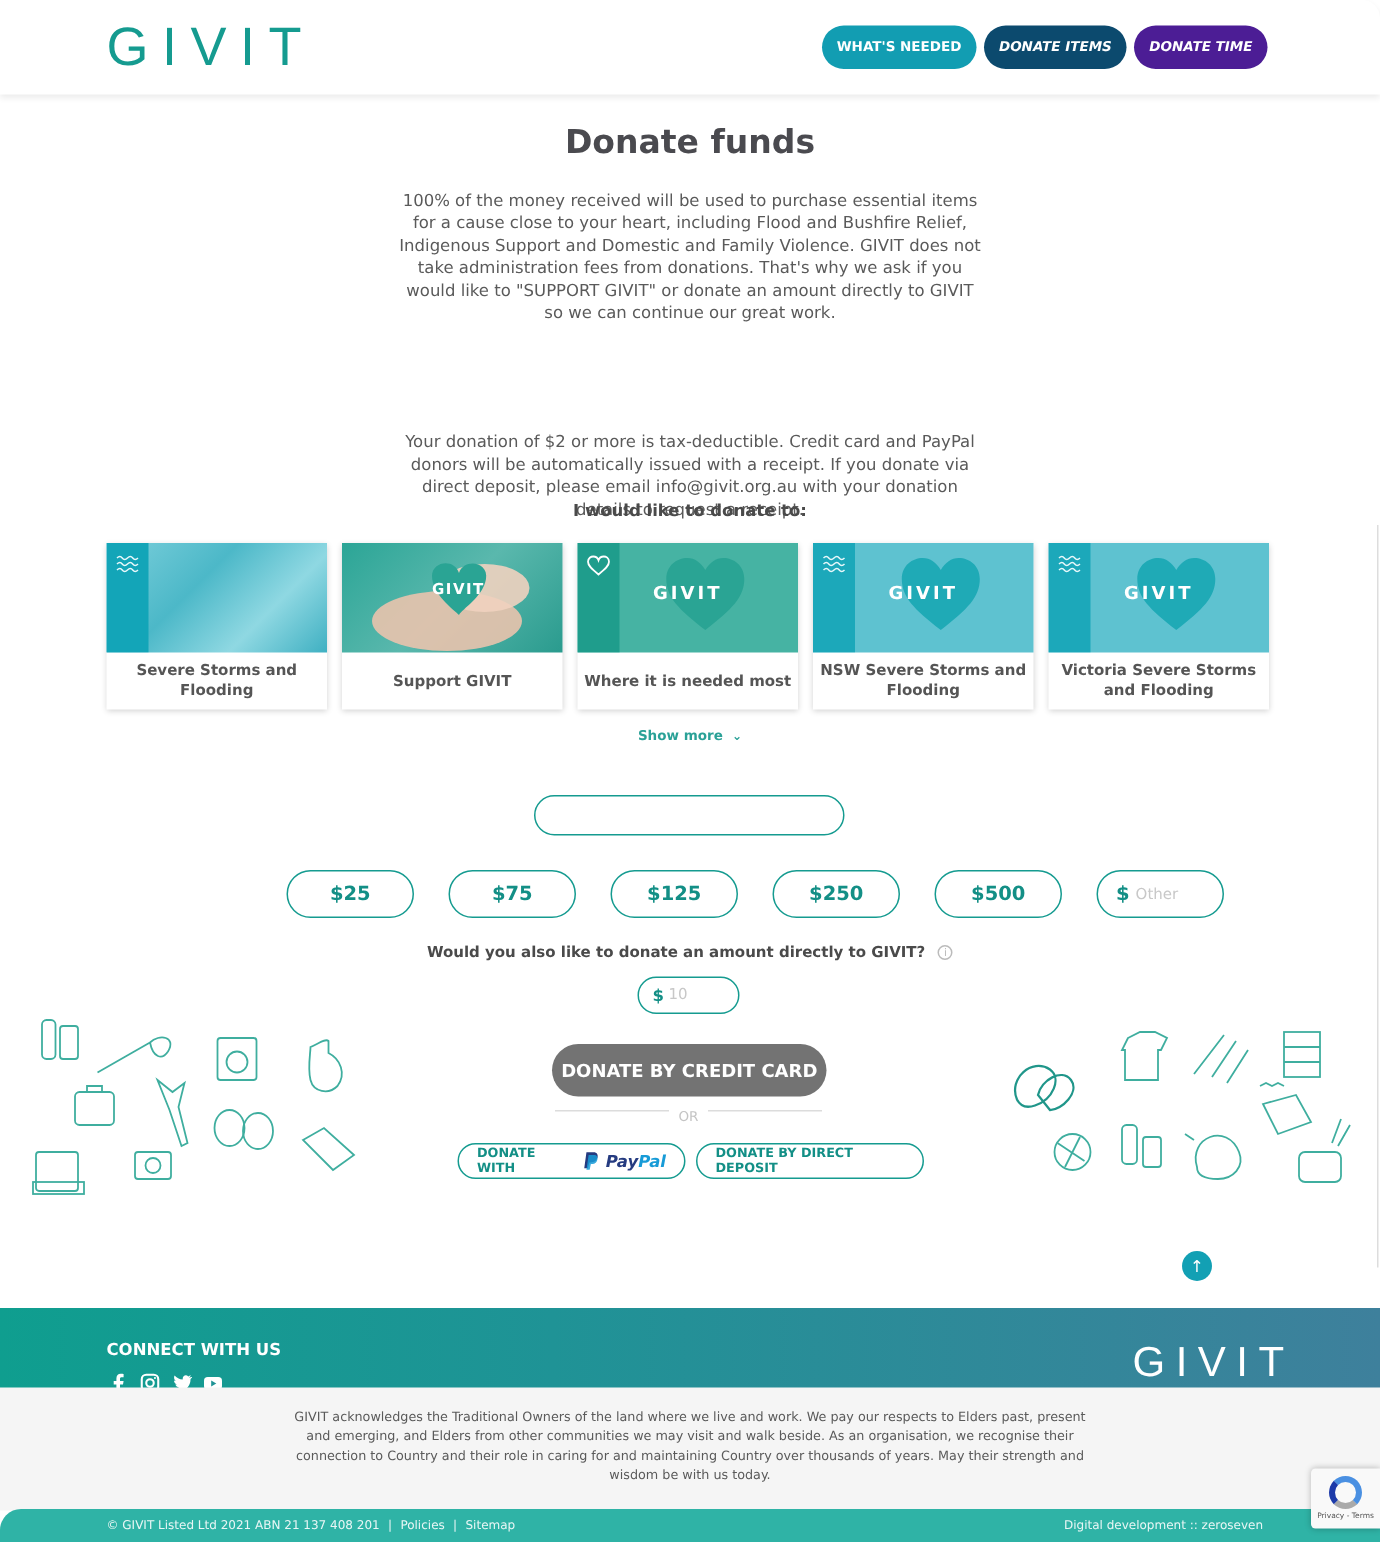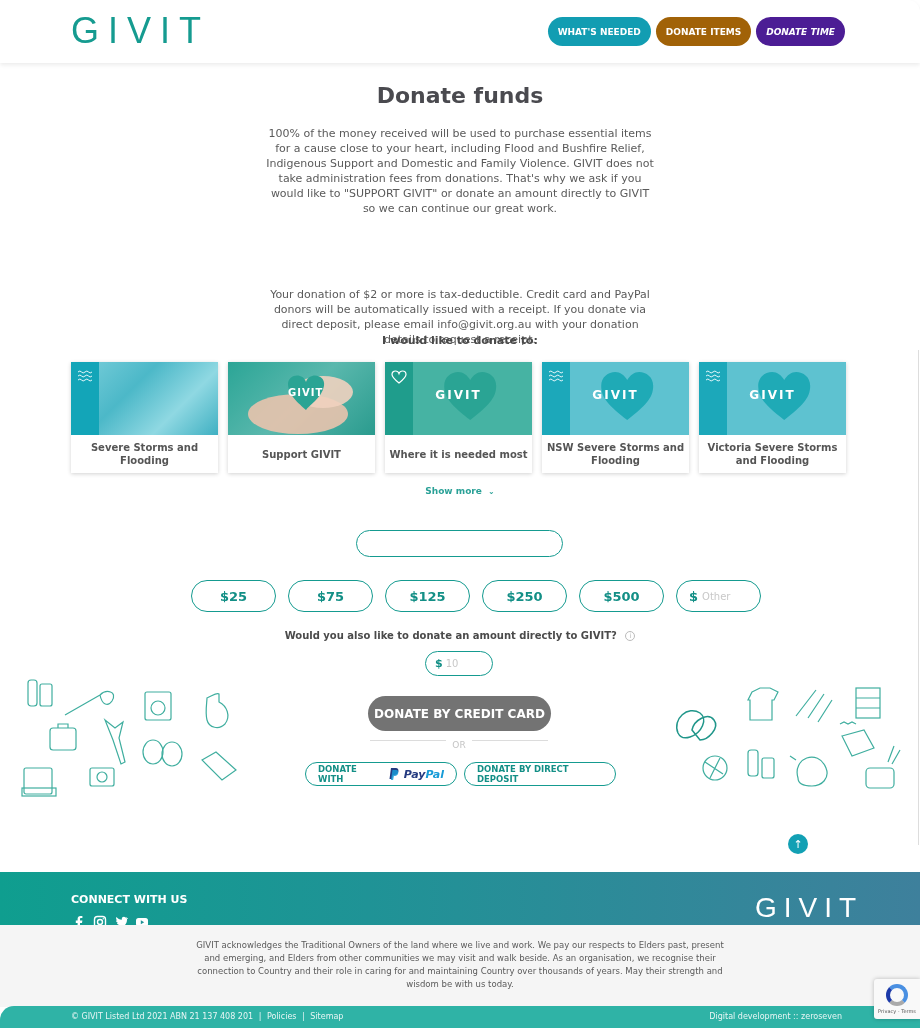--- a/index.html
+++ b/index.html
@@ -8,21 +8,21 @@
 
   
   .header { position: absolute; top: 0; left: 0; width: 920px; height: 63px; background: #fff;
     box-shadow: 0 2px 4px rgba(0,0,0,0.08); z-index: 5; border-radius: 0 12px 0 0; }
   .logo { position: absolute; left: 71px; top: 12px; font-family: "Liberation Sans", sans-serif;
     font-size: 36px; letter-spacing: 9px; color: #159b90; font-weight: 400; line-height: 38px; }
   .nav { position: absolute; right: 75px; top: 17px; display: flex; gap: 5px; }
   .nav-btn { height: 29px; padding: 0 10px; border-radius: 15px; color: #fff; font-size: 9px;
     font-weight: bold; display: flex; align-items: center; letter-spacing: 0; }
   .nav-btn.n0 { background: #129db2; }
-  .nav-btn.n1 { background: #a16207; }
+  .nav-btn.n1 { background: #0c4a6e; font-style: italic; }
   .nav-btn.n2 { background: #4c1d95; font-style: italic; }
 
   
   .title { position: absolute; top: 83px; left: 0; width: 920px; text-align: center;
     font-size: 22px; font-weight: bold; color: #4a4a4f; }
   .para { position: absolute; left: 265px; width: 390px; text-align: center; font-size: 11px;
     line-height: 15px; color: #5a5a5a; }
   .para.p1 { top: 126px; }
   .para.p2 { top: 244px; margin-top: 43px; }
   .subhead { position: absolute; top: 334px; left: 0; width: 920px; text-align: center;
@@ -53,21 +53,21 @@
 
   
   .toggle { position: absolute; top: 530px; left: 356px; width: 207px; height: 27px;
     border: 1.5px solid #159b90; border-radius: 14px; display: flex; overflow: hidden; }
   .toggle-opt { flex: 1; display: flex; align-items: center; justify-content: center;
     font-size: 10px; font-weight: bold; margin-top: 40px; }
   .toggle-opt.active { background: #0e9a8a; color: #fff; }
   .toggle-opt.inactive { background: #fff; color: #159b90; }
 
   
-  .amounts { position: absolute; top: 580px; left: 191px; display: flex; gap: 12px; }
+  .amounts { position: absolute; top: 580px; left: 191px; display: flex; gap: 23px; }
   .amt { width: 85px; height: 32px; border: 1.5px solid #159b90; border-radius: 16px;
     display: flex; align-items: center; justify-content: center; font-size: 13px;
     font-weight: bold; color: #138f86; background: #fff; }
   .amt-other { justify-content: flex-start; padding-left: 12px; gap: 4px; }
   .amt-other .ph { color: #c8c8c8; font-size: 10px; font-weight: normal; }
 
   .question { position: absolute; top: 630px; left: 0; width: 920px; text-align: center;
     font-size: 10px; font-weight: bold; color: #4a4a4a; }
   .info-icon { display: inline-block; width: 10px; height: 10px; border: 1px solid #bbb;
     border-radius: 50%; font-size: 7px; line-height: 8px; color: #bbb; text-align: center;

